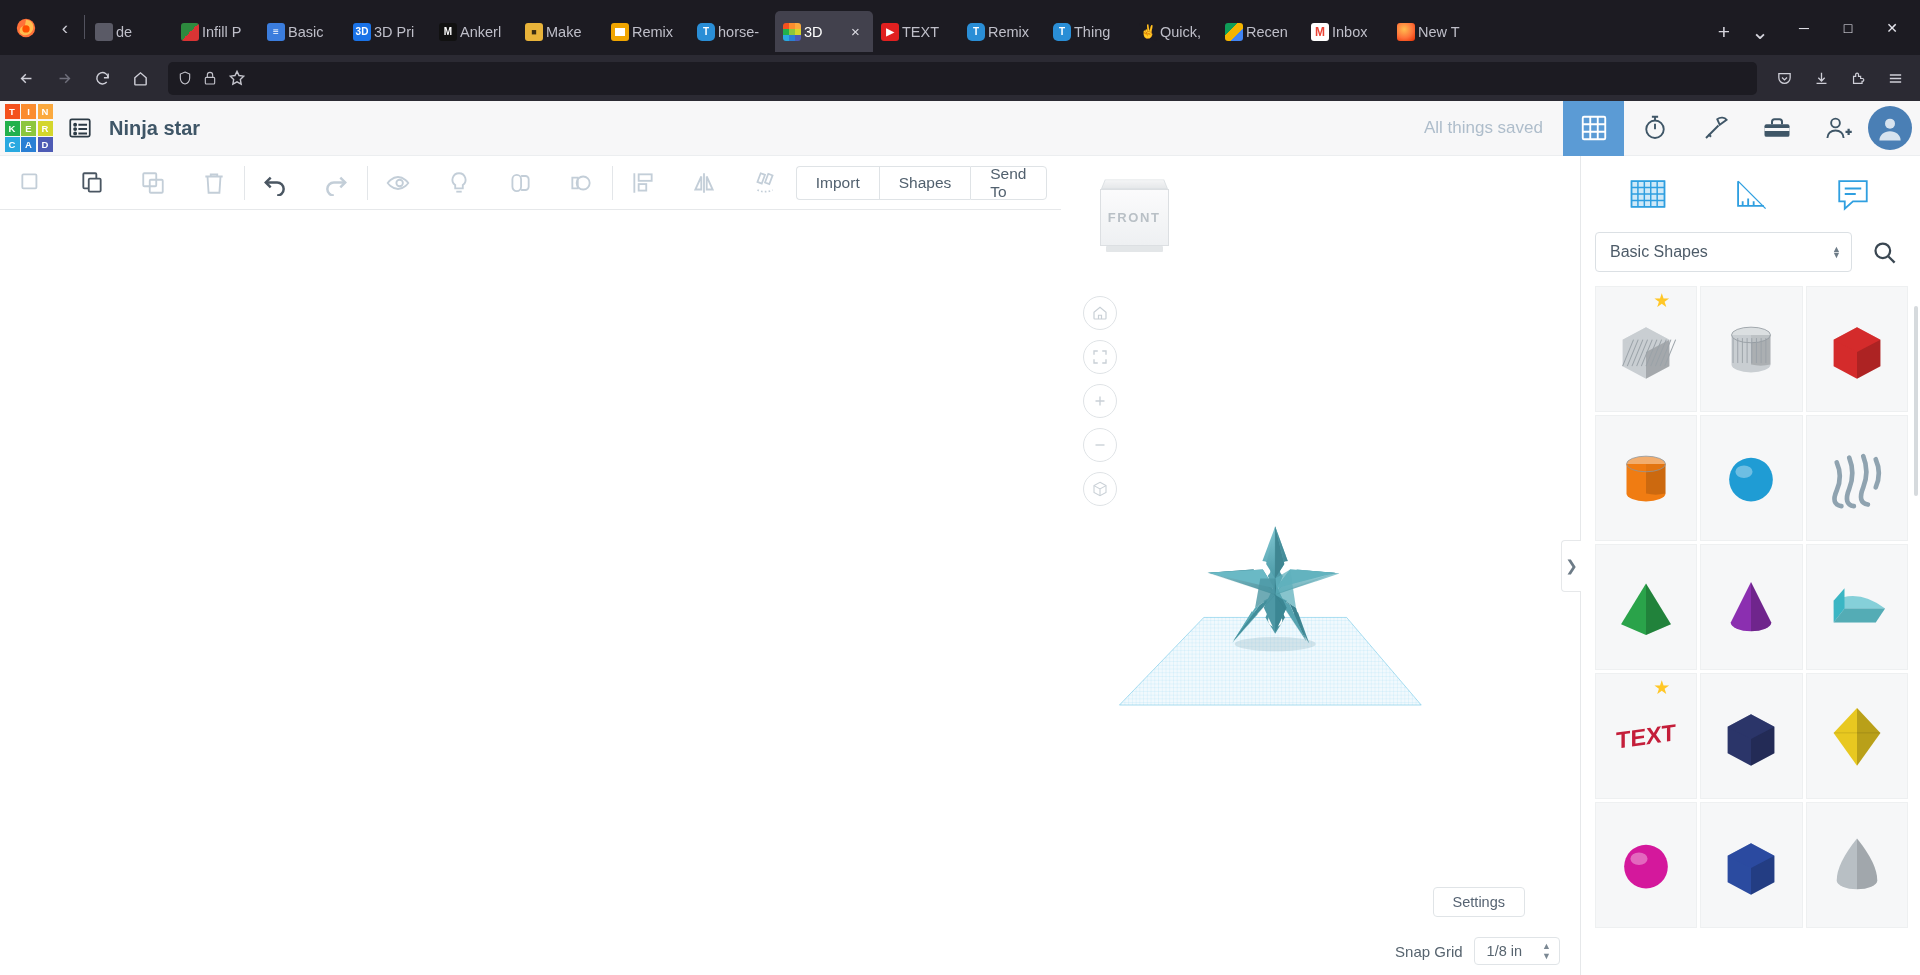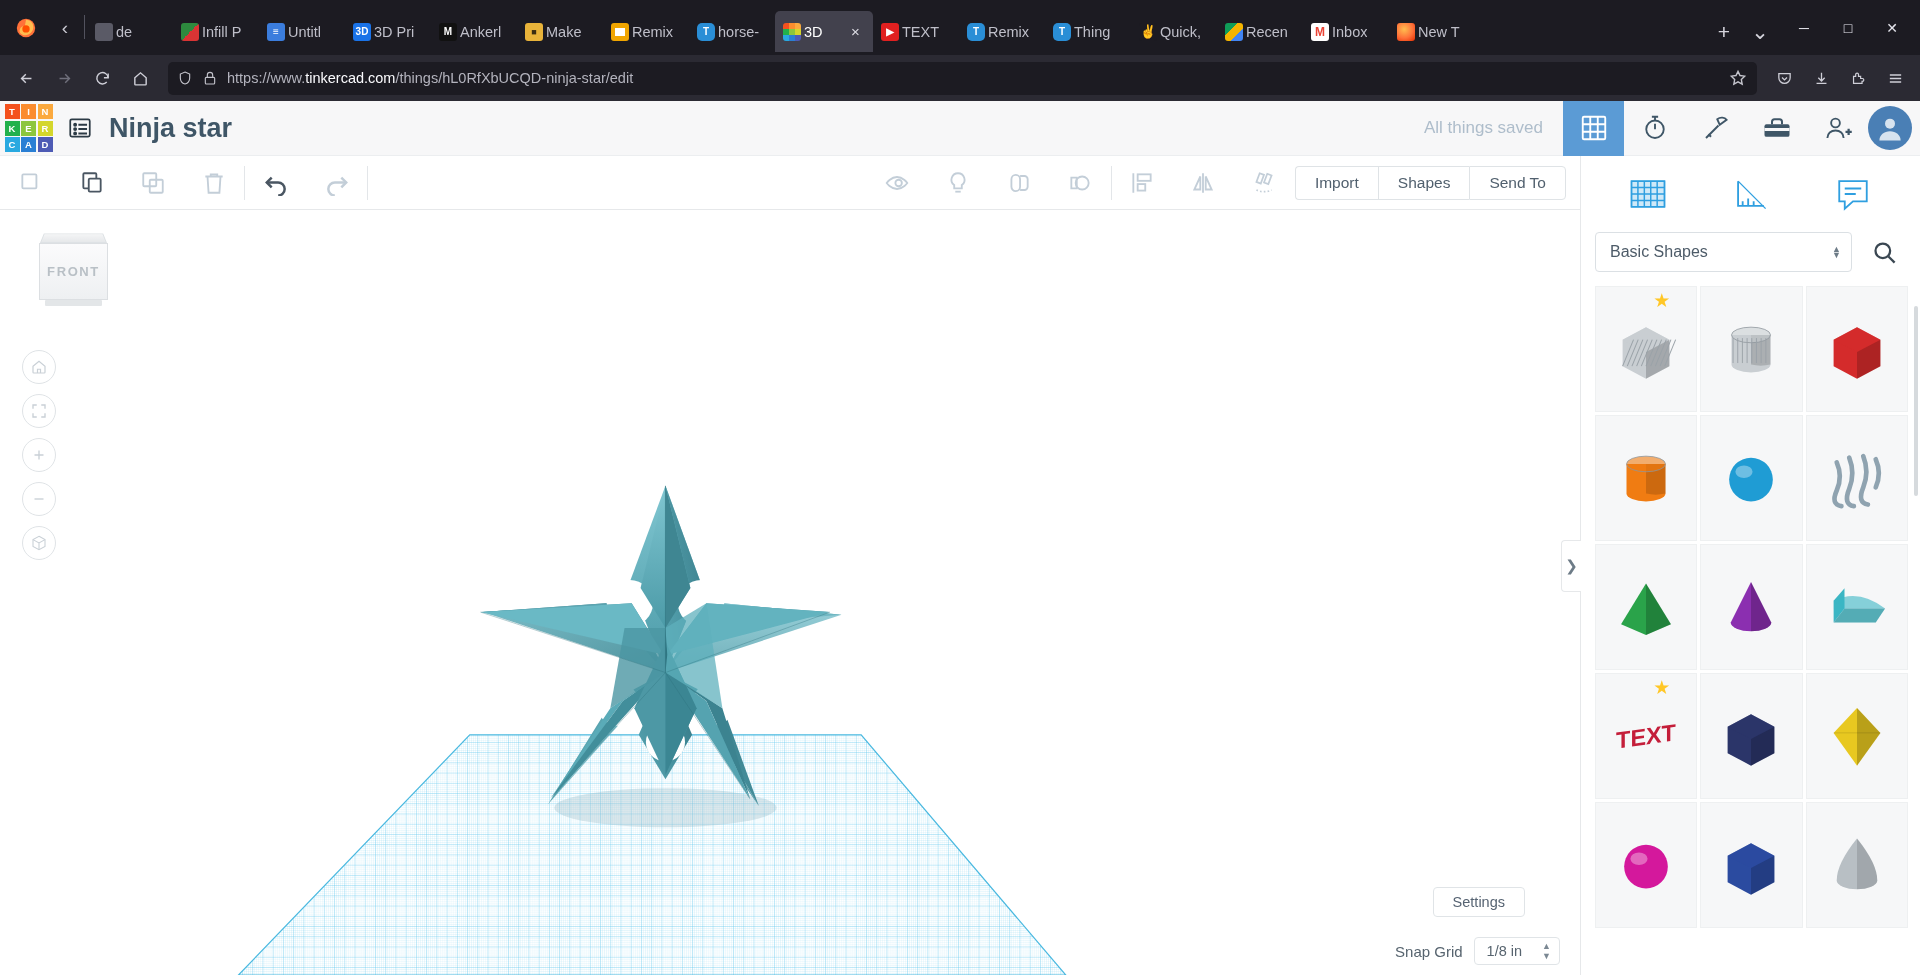--- a/index.html
+++ b/index.html
@@ -38,33 +38,33 @@
   .navright .navbtn{width:34px;}
 
   
   .app { flex:1; display:flex; flex-direction:column; background:#fff; min-height:0;}
   .tc-header { height:55px; background:#f7f7f8; display:flex; align-items:center; flex:0 0 55px; border-bottom:1px solid #eceef0;}
   .tc-logo { width:57px; height:55px; display:flex; align-items:center; justify-content:center; }
   .logo-grid { display:grid; grid-template-columns:repeat(3,15px); grid-template-rows:repeat(3,15px); gap:1.5px; }
   .logo-grid div { display:flex; align-items:center; justify-content:center; color:#fff; font-size:9.5px; font-weight:bold; font-family:"Liberation Sans",sans-serif; }
   .tc-hamburger { width:46px;height:55px;display:flex;align-items:center;justify-content:center;}
   .tc-hamburger svg{width:26px;height:26px;}
-  .tc-title { font-size:27px; color:#3f5667; font-weight:bold; margin-left:6px; }
+  .tc-title { font-size:20px; color:#3f5667; font-weight:bold; margin-left:6px; }
   .tc-saved { margin-left:auto; color:#aebdcb; font-size:17px; padding-right:20px; }
   .tc-hicons { display:flex; align-items:center; height:55px; }
   .tc-hicon { width:61px; height:55px; display:flex; align-items:center; justify-content:center; }
   .tc-hicon.sel { background:#5b9bd5; }
   .tc-hicon svg { width:30px; height:30px; }
   .avatar { width:44px;height:44px;border-radius:50%;background:#4a7fb5;display:flex;align-items:center;justify-content:center;margin-right:8px;}
   .avatar svg{width:30px;height:30px;}
 
   .tc-body { flex:1; display:flex; min-height:0; position:relative;}
 
   
-  .tc-main { flex:1; display:flex; flex-direction:column; min-width:0; position:relative;}
+  .tc-main { flex:1; display:flex; flex-direction:row; min-width:0; position:relative;}
   .tc-toolbar { height:54px; background:#fff; display:flex; align-items:center; border-bottom:1px solid #e6e8ea; flex:0 0 54px;}
   .tb-group { display:flex; align-items:center; height:54px;}
   .tb-btn { width:61px;height:54px;display:flex;align-items:center;justify-content:center;color:#c3ced8;}
   .tb-btn svg { width:26px;height:26px; }
   .tb-btn.dark { color:#4a5662; }
   .tb-sep { width:1px;height:34px;background:#e3e6e9;}
   .tb-spacer{flex:1;}
   .tb-actions{display:flex;align-items:center;gap:0;padding-right:0;}
   .tb-action{height:34px;padding:0 19px;border:1px solid #dfe3e6;background:#fff;color:#51606e;font-size:15.5px;display:flex;align-items:center;border-right:none;}
   .tb-action:first-child{border-radius:4px 0 0 4px;}
@@ -124,21 +124,21 @@
         <div class="tab">
           <div class="favicon" style="background: rgb(90, 90, 102);"></div>
           <span class="tlabel">de</span>
         </div>
         <div class="tab">
           <div class="favicon" style="background: linear-gradient(135deg, rgb(45, 138, 62) 50%, rgb(217, 52, 52) 50%);"></div>
           <span class="tlabel">Infill P</span>
         </div>
         <div class="tab">
           <div class="favicon" style="background: rgb(59, 125, 221); color: rgb(255, 255, 255);">≡</div>
-          <span class="tlabel">Untitl</span>
+          <span class="tlabel">Basic</span>
         </div>
         <div class="tab">
           <div class="favicon" style="background: rgb(26, 115, 232); color: rgb(255, 255, 255);">3D</div>
           <span class="tlabel">3D Pri</span>
         </div>
         <div class="tab">
           <div class="favicon" style="background: rgb(17, 17, 17); color: rgb(255, 255, 255);">M</div>
           <span class="tlabel">Ankerl</span>
         </div>
         <div class="tab">
@@ -235,21 +235,20 @@
           <svg viewBox="0 0 24 24" fill="none" stroke="currentColor" stroke-width="1.7">
             <path d="M12 3l7 3v6c0 5-3 8-7 9-4-1-7-4-7-9V6z"></path>
           </svg>
         </div>
       <div class="ico">
           <svg viewBox="0 0 24 24" fill="none" stroke="currentColor" stroke-width="1.7">
             <rect x="5" y="11" width="14" height="10" rx="1.5"></rect>
             <path d="M8 11V7.5a4 4 0 018 0V11"></path>
           </svg>
         </div>
-      <div class="urltext"><span>https://www.</span><b>tinkercad.com</b><span>/things/hL0RfXbUCQD-ninja-star/edit</span></div>
       <div class="starbtn"><svg viewBox="0 0 24 24" fill="none" stroke="currentColor" stroke-width="1.7">
             <path d="M12 4l2.4 5 5.6.8-4 4 1 5.6-5-2.7-5 2.7 1-5.6-4-4 5.6-.8z"></path>
           </svg></div>
     </div>
     <div class="navright">
       <div class="navbtn">
           <svg viewBox="0 0 24 24" fill="none" stroke="currentColor" stroke-width="1.8">
             <path d="M4 5h16v6a8 8 0 01-16 0z"></path>
             <path d="M8.5 10.5L12 14l3.5-3.5"></path>
           </svg>

